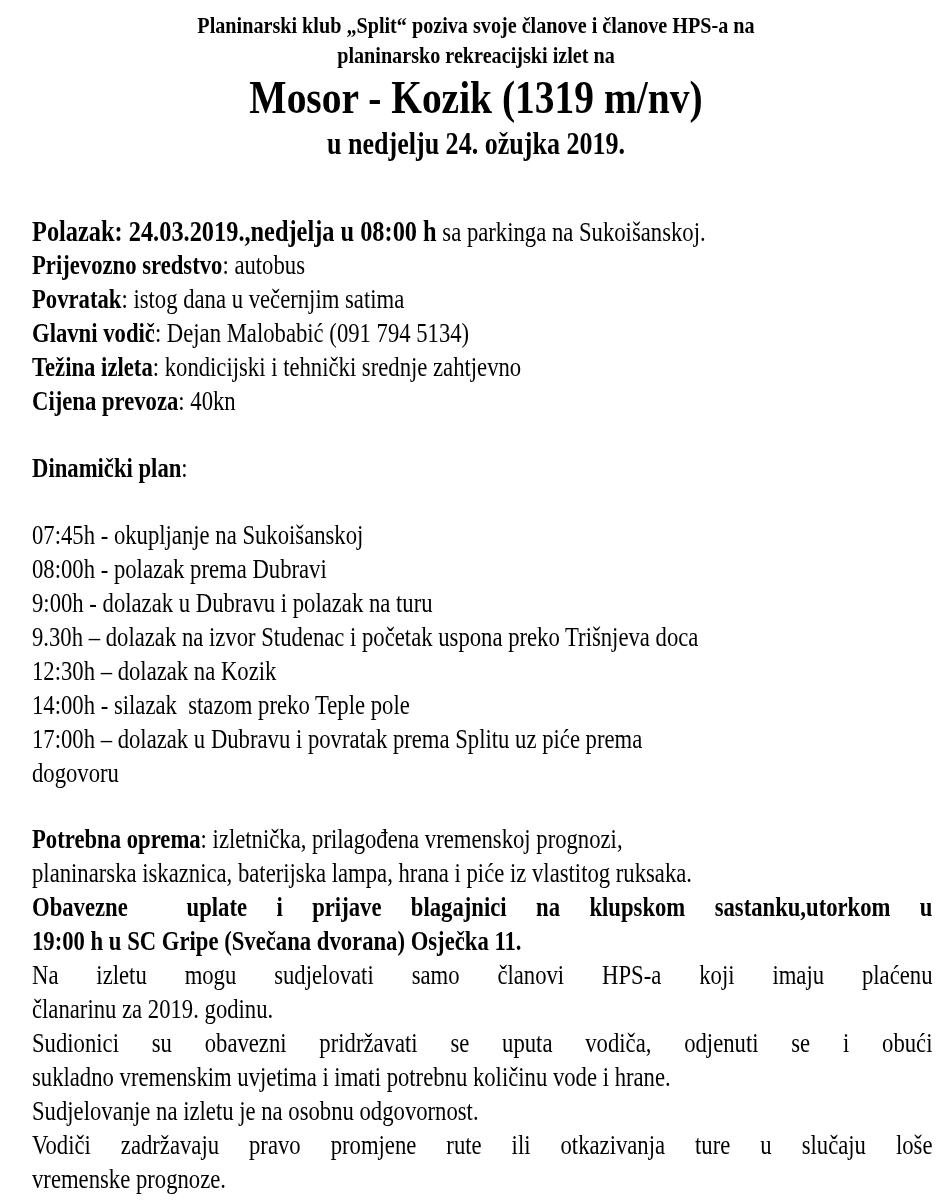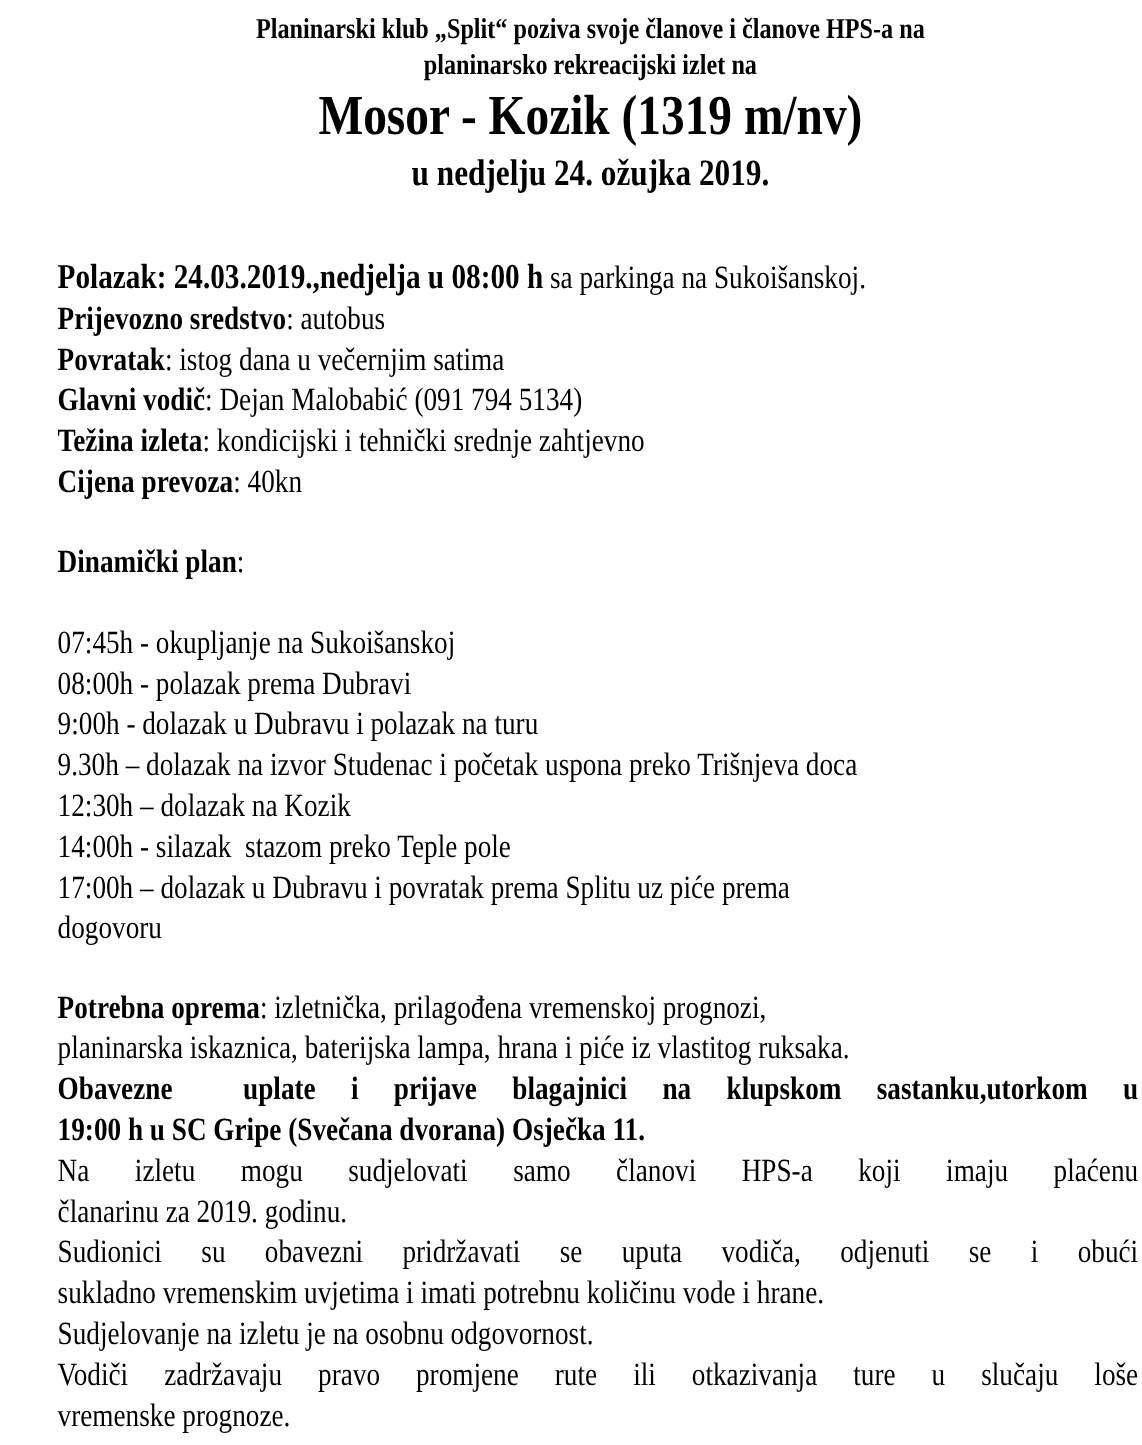--- a/index.html
+++ b/index.html
@@ -1,17 +1,17 @@
 <!DOCTYPE html>
 <html><head>
 <meta charset="utf-8">
 <style>
   html, body { margin: 0; padding: 0; background: #ffffff; }
   body { width: 952px; height: 1204px; overflow: hidden; position: relative; color: #000; }
-  .page { position: absolute; left: 16px; top: 0; width: 792px; height: 1204px; }
+  .page { position: absolute; left: 0; top: 0; width: 792px; height: 1204px; }
   .ln {
     position: absolute; white-space: pre; font-family: "Liberation Serif", serif;
     transform-origin: left top; line-height: 1;
   }
   .ctr { left: 0; width: 952px; text-align: center; transform-origin: center top; }
   .b { font-weight: bold; }
   .body { font-size: 27px; left: 32px; transform: scaleX(0.84); }
   .just { font-size: 27px; left: 32px; width: 1072px; text-align: justify; text-align-last: justify; transform: scaleX(0.84); }
   .h1 { font-size: 24px; font-weight: bold; transform: scaleX(0.84); }
   .h2 { font-size: 47px; font-weight: bold; transform: scaleX(0.84); }

